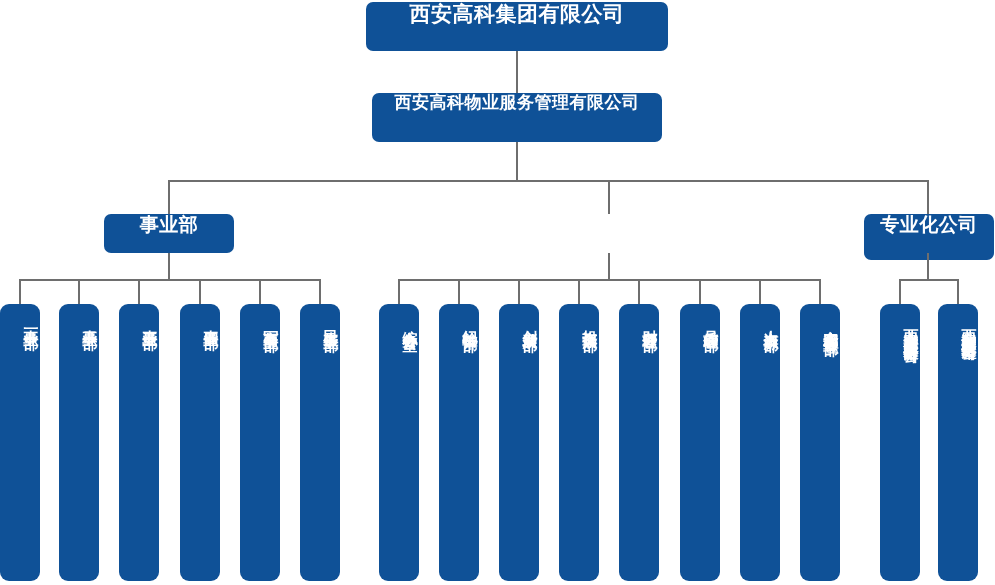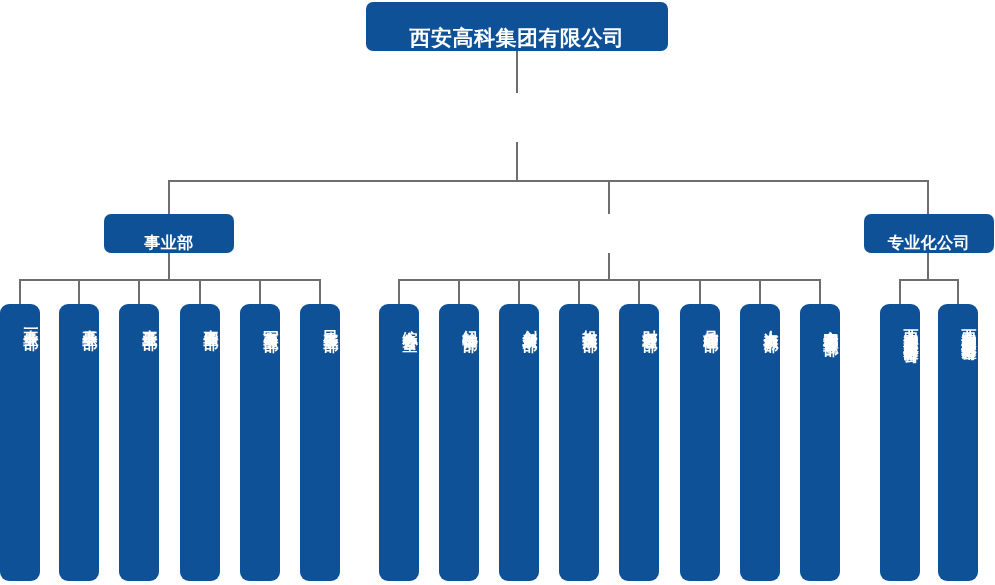--- a/index.html
+++ b/index.html
@@ -19,21 +19,21 @@
     overflow: hidden;
   }
 
   
   .node {
     position: absolute;
     background: #0F5197;
     color: #ffffff;
     box-sizing: border-box;
     display: flex;
-    align-items: flex-end;
+    align-items: flex-start;
     justify-content: center;
     text-align: center;
     line-height: 1.18;
     letter-spacing: 0.5px;
     -webkit-font-smoothing: antialiased;
   }
   .node.horiz {
     border-radius: 7px;
     font-weight: bold;
   }
@@ -51,21 +51,21 @@
     writing-mode: vertical-rl;
     text-orientation: upright;
     display: block;
     width: 100%;
     text-align: left;
   }
 
   
   .lvl-0 { font-size: 21px; }
   .lvl-1 { font-size: 17px; }
-  .lvl-2 { font-size: 16px; font-family: Liberation Serif, serif; }
+  .lvl-2 { font-size: 19px; font-family: Liberation Serif, serif; }
   .leaf  { font-size: 15px; }
 
   
   .conn {
     position: absolute;
     background: #6E6E6E;
   }
   .conn.v { width: 2px; }
   .conn.h { height: 2px; }
 </style>
@@ -73,35 +73,38 @@
 <body>
 
 <div id="chart-root">
 
   <div class="node horiz lvl-0" style="left:366px; top:2px; width:302px; height:49px;">
     <span class="node-label">西安高科集团有限公司</span>
   </div>
 
   <div class="conn v" style="left:516px; top:51px; width:2px; height:42px;"></div>
 
+  <div class="node horiz lvl-1" style="left:372px; top:93px; width:290px; height:49px;">
+    <span class="node-label">西安高科物业服务管理有限公司</span>
+  </div>
 
   <div class="conn v" style="left:516px; top:142px; width:2px; height:38px;"></div>
 
   <div class="conn h" style="left:168px; top:180px; width:761px; height:2px;"></div>
 
   <div class="conn v" style="left:168px; top:180px; width:2px; height:34px;"></div>
   <div class="conn v" style="left:608px; top:180px; width:2px; height:34px;"></div>
   <div class="conn v" style="left:927px; top:180px; width:2px; height:34px;"></div>
 
   <div class="node horiz lvl-2" style="left:104px; top:214px; width:130px; height:39px;">
     <span class="node-label">事业部</span>
   </div>
 
 
-  <div class="node horiz lvl-2" style="left:864px; top:214px; width:130px; height:39px;">
+  <div class="node horiz lvl-2" style="left:864px; top:214px; width:130px; height:46px;">
     <span class="node-label">专业化公司</span>
   </div>
 
   <div class="conn v" style="left:168px; top:253px; width:2px; height:26px;"></div>
   <div class="conn h" style="left:19px; top:279px; width:301px; height:2px;"></div>
   <div class="conn v" style="left:19px; top:279px; width:2px; height:25px;"></div>
   <div class="conn v" style="left:78px; top:279px; width:2px; height:25px;"></div>
   <div class="conn v" style="left:138px; top:279px; width:2px; height:25px;"></div>
   <div class="conn v" style="left:199px; top:279px; width:2px; height:25px;"></div>
   <div class="conn v" style="left:259px; top:279px; width:2px; height:25px;"></div>

